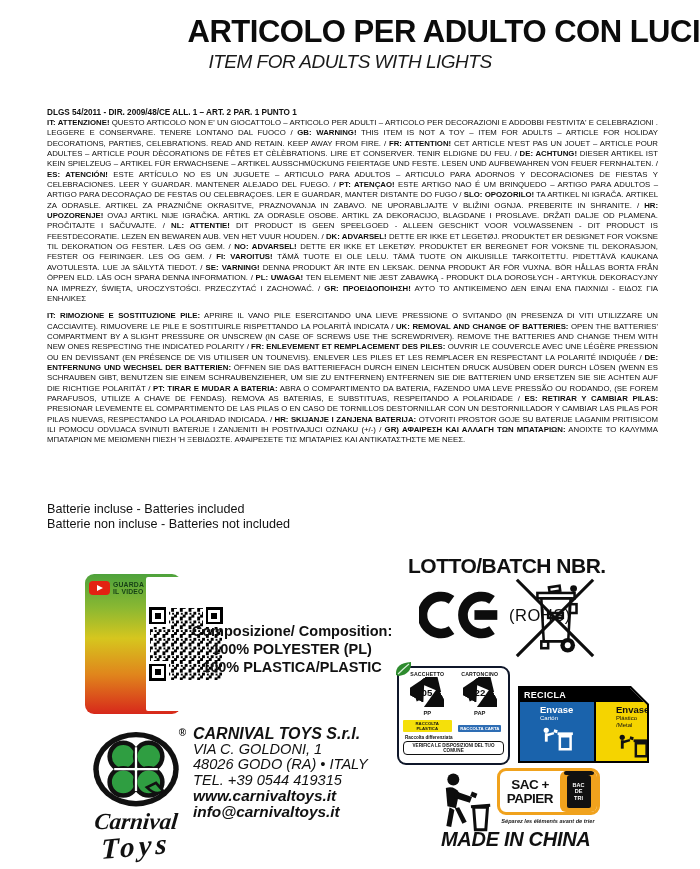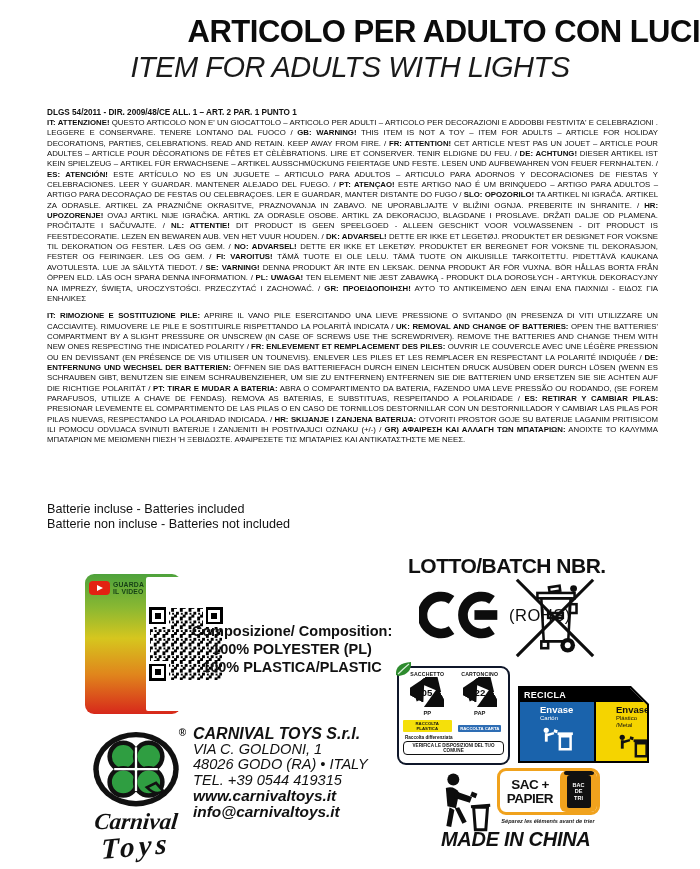--- a/index.html
+++ b/index.html
@@ -5,21 +5,21 @@
   * { margin:0; padding:0; box-sizing:border-box; }
   html,body { background:#fff; }
   .page {
     position:relative; width:700px; height:869px; margin:0 auto;
     background:#fff; overflow:hidden; color:#111;
     font-family:"Liberation Sans", sans-serif;
   }
   
   .title { margin-top:14px; text-align:right; font-size:31px; font-weight:bold;
            letter-spacing:-0.5px; color:#0c0c0c; }
-  .subtitle { margin-top:1px; text-align:center; font-size:29px; font-style:italic;
+  .subtitle { margin-top:1px; text-align:center; font-size:19px; font-style:italic;
               font-weight:500; letter-spacing:-0.5px; color:#1a1a1a; }
   
   .legal { position:absolute; left:47px; top:107px; width:611px; }
   .reg-line { font-size:8.2px; font-weight:bold; line-height:11px; }
   .legal-para { font-size:7.8px; line-height:10.35px; text-align:justify; color:#0d0d0d; }
   .legal-para + .legal-para { margin-top:7px; }
   .legal-para span.b { font-weight:bold; }
   
   .battery-lines { position:absolute; left:47px; top:502px; font-size:12.6px; line-height:15px; }
   

